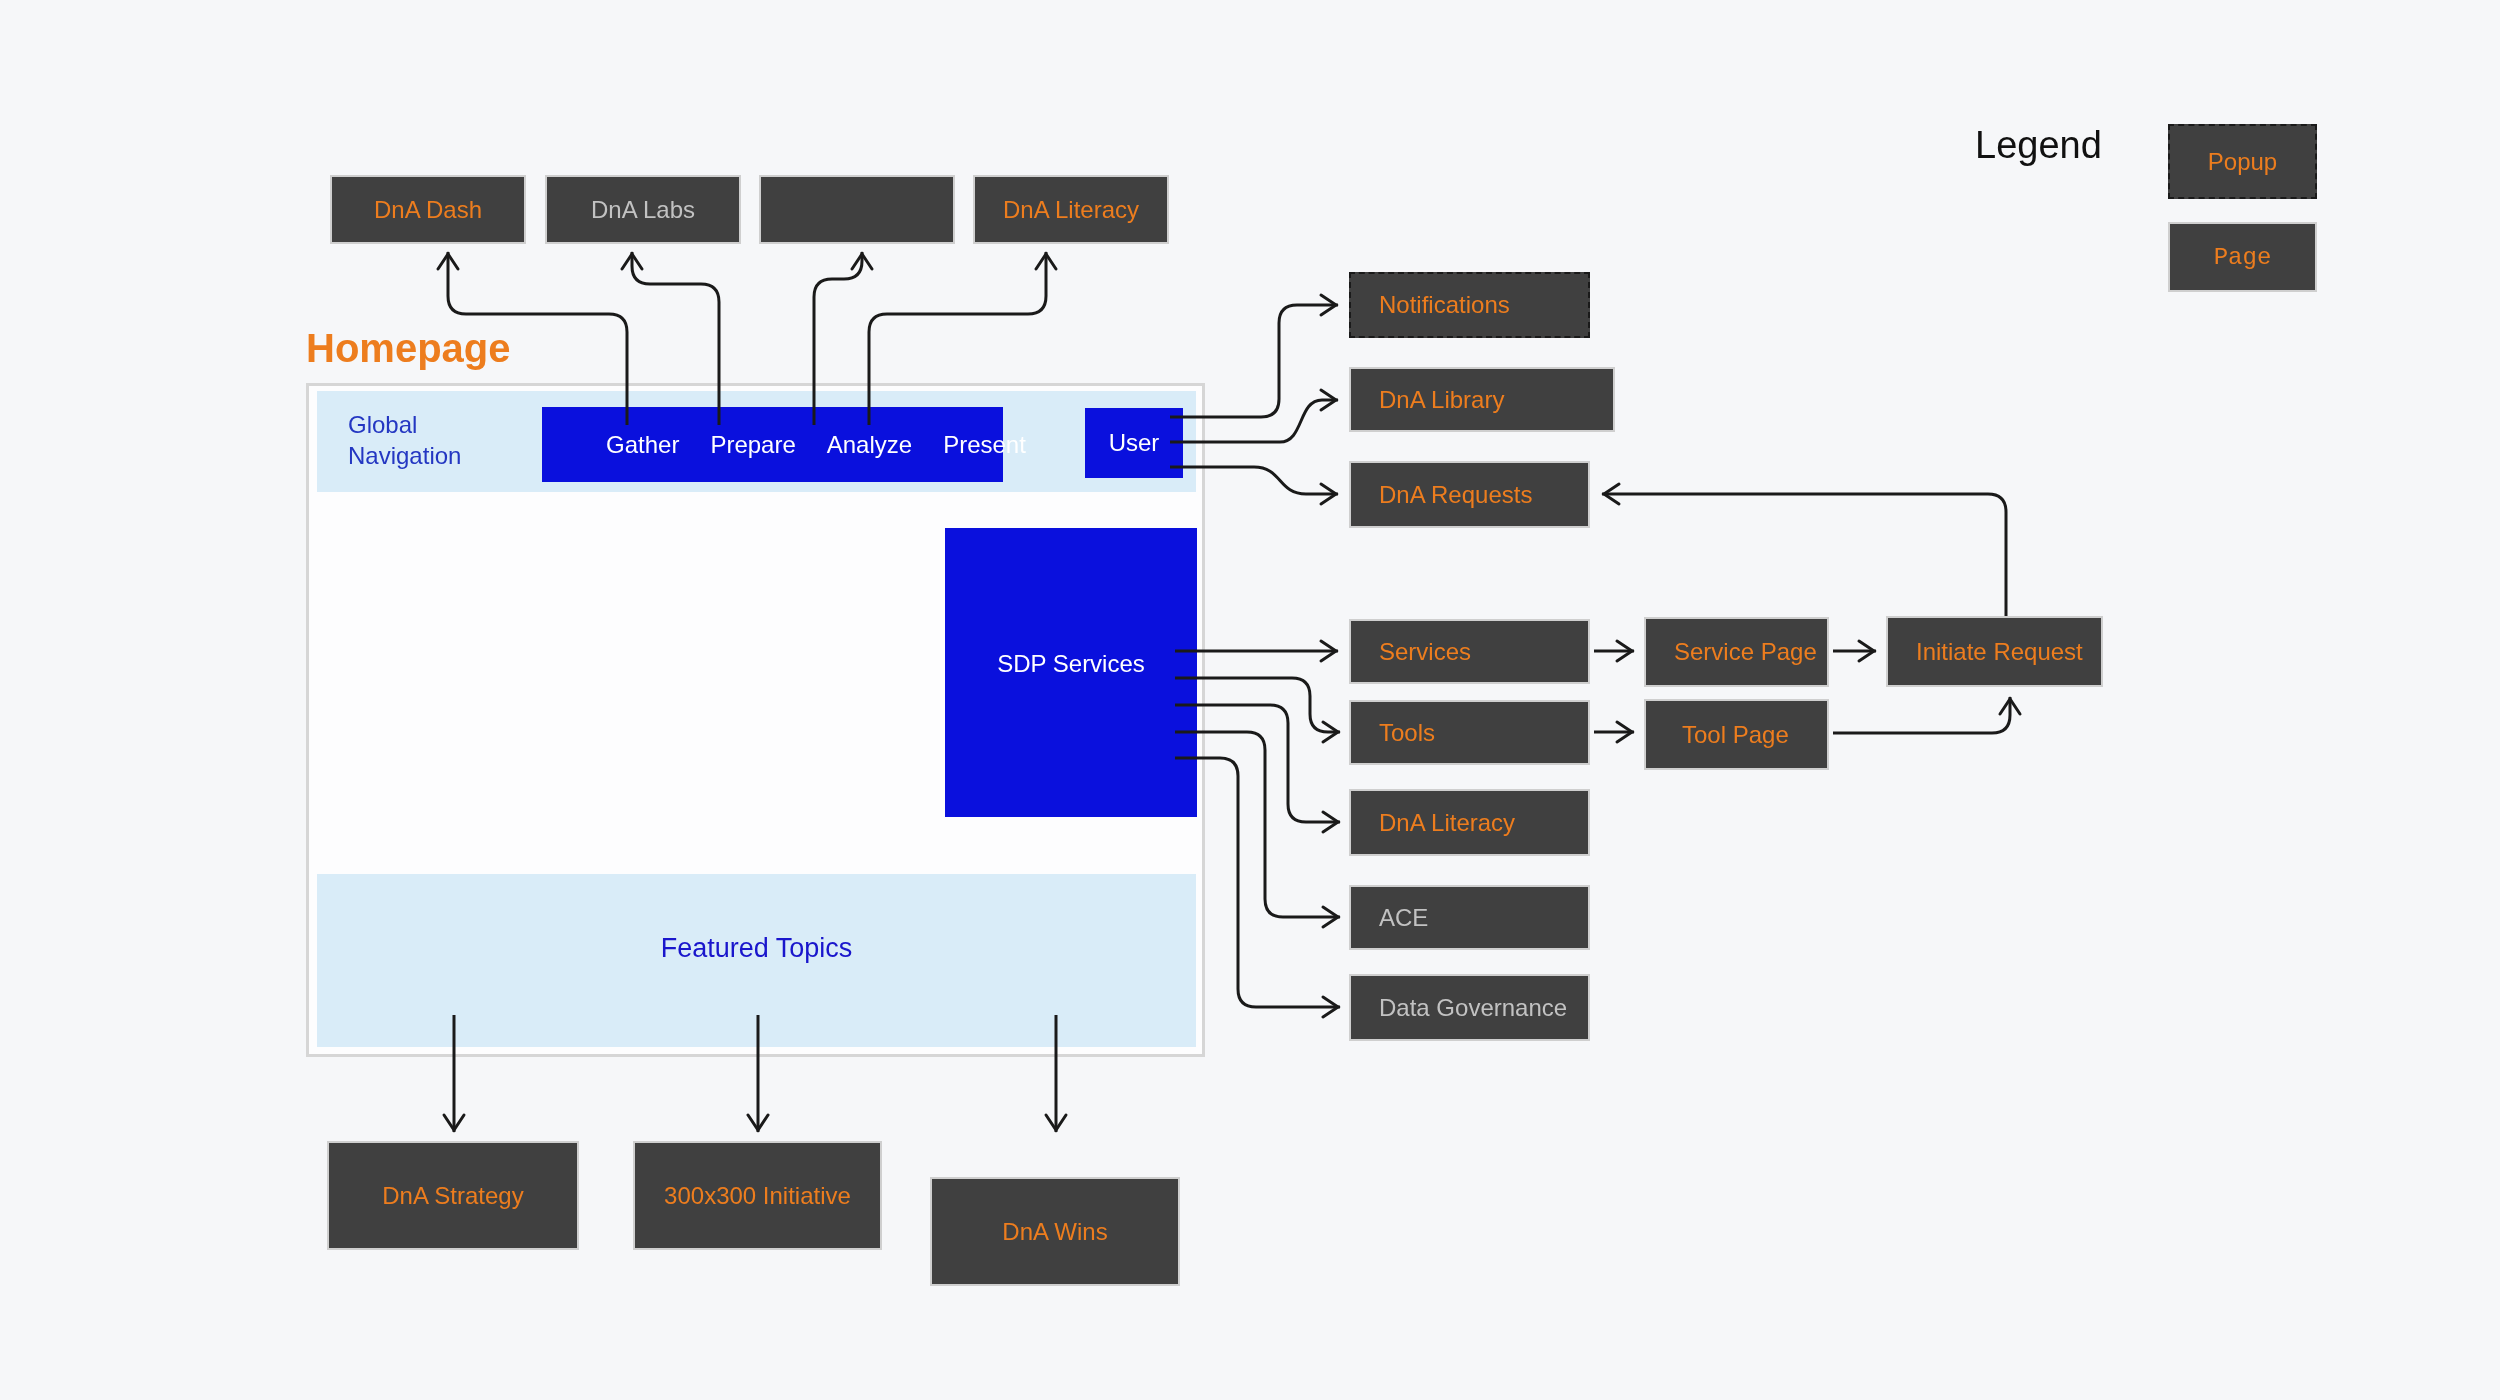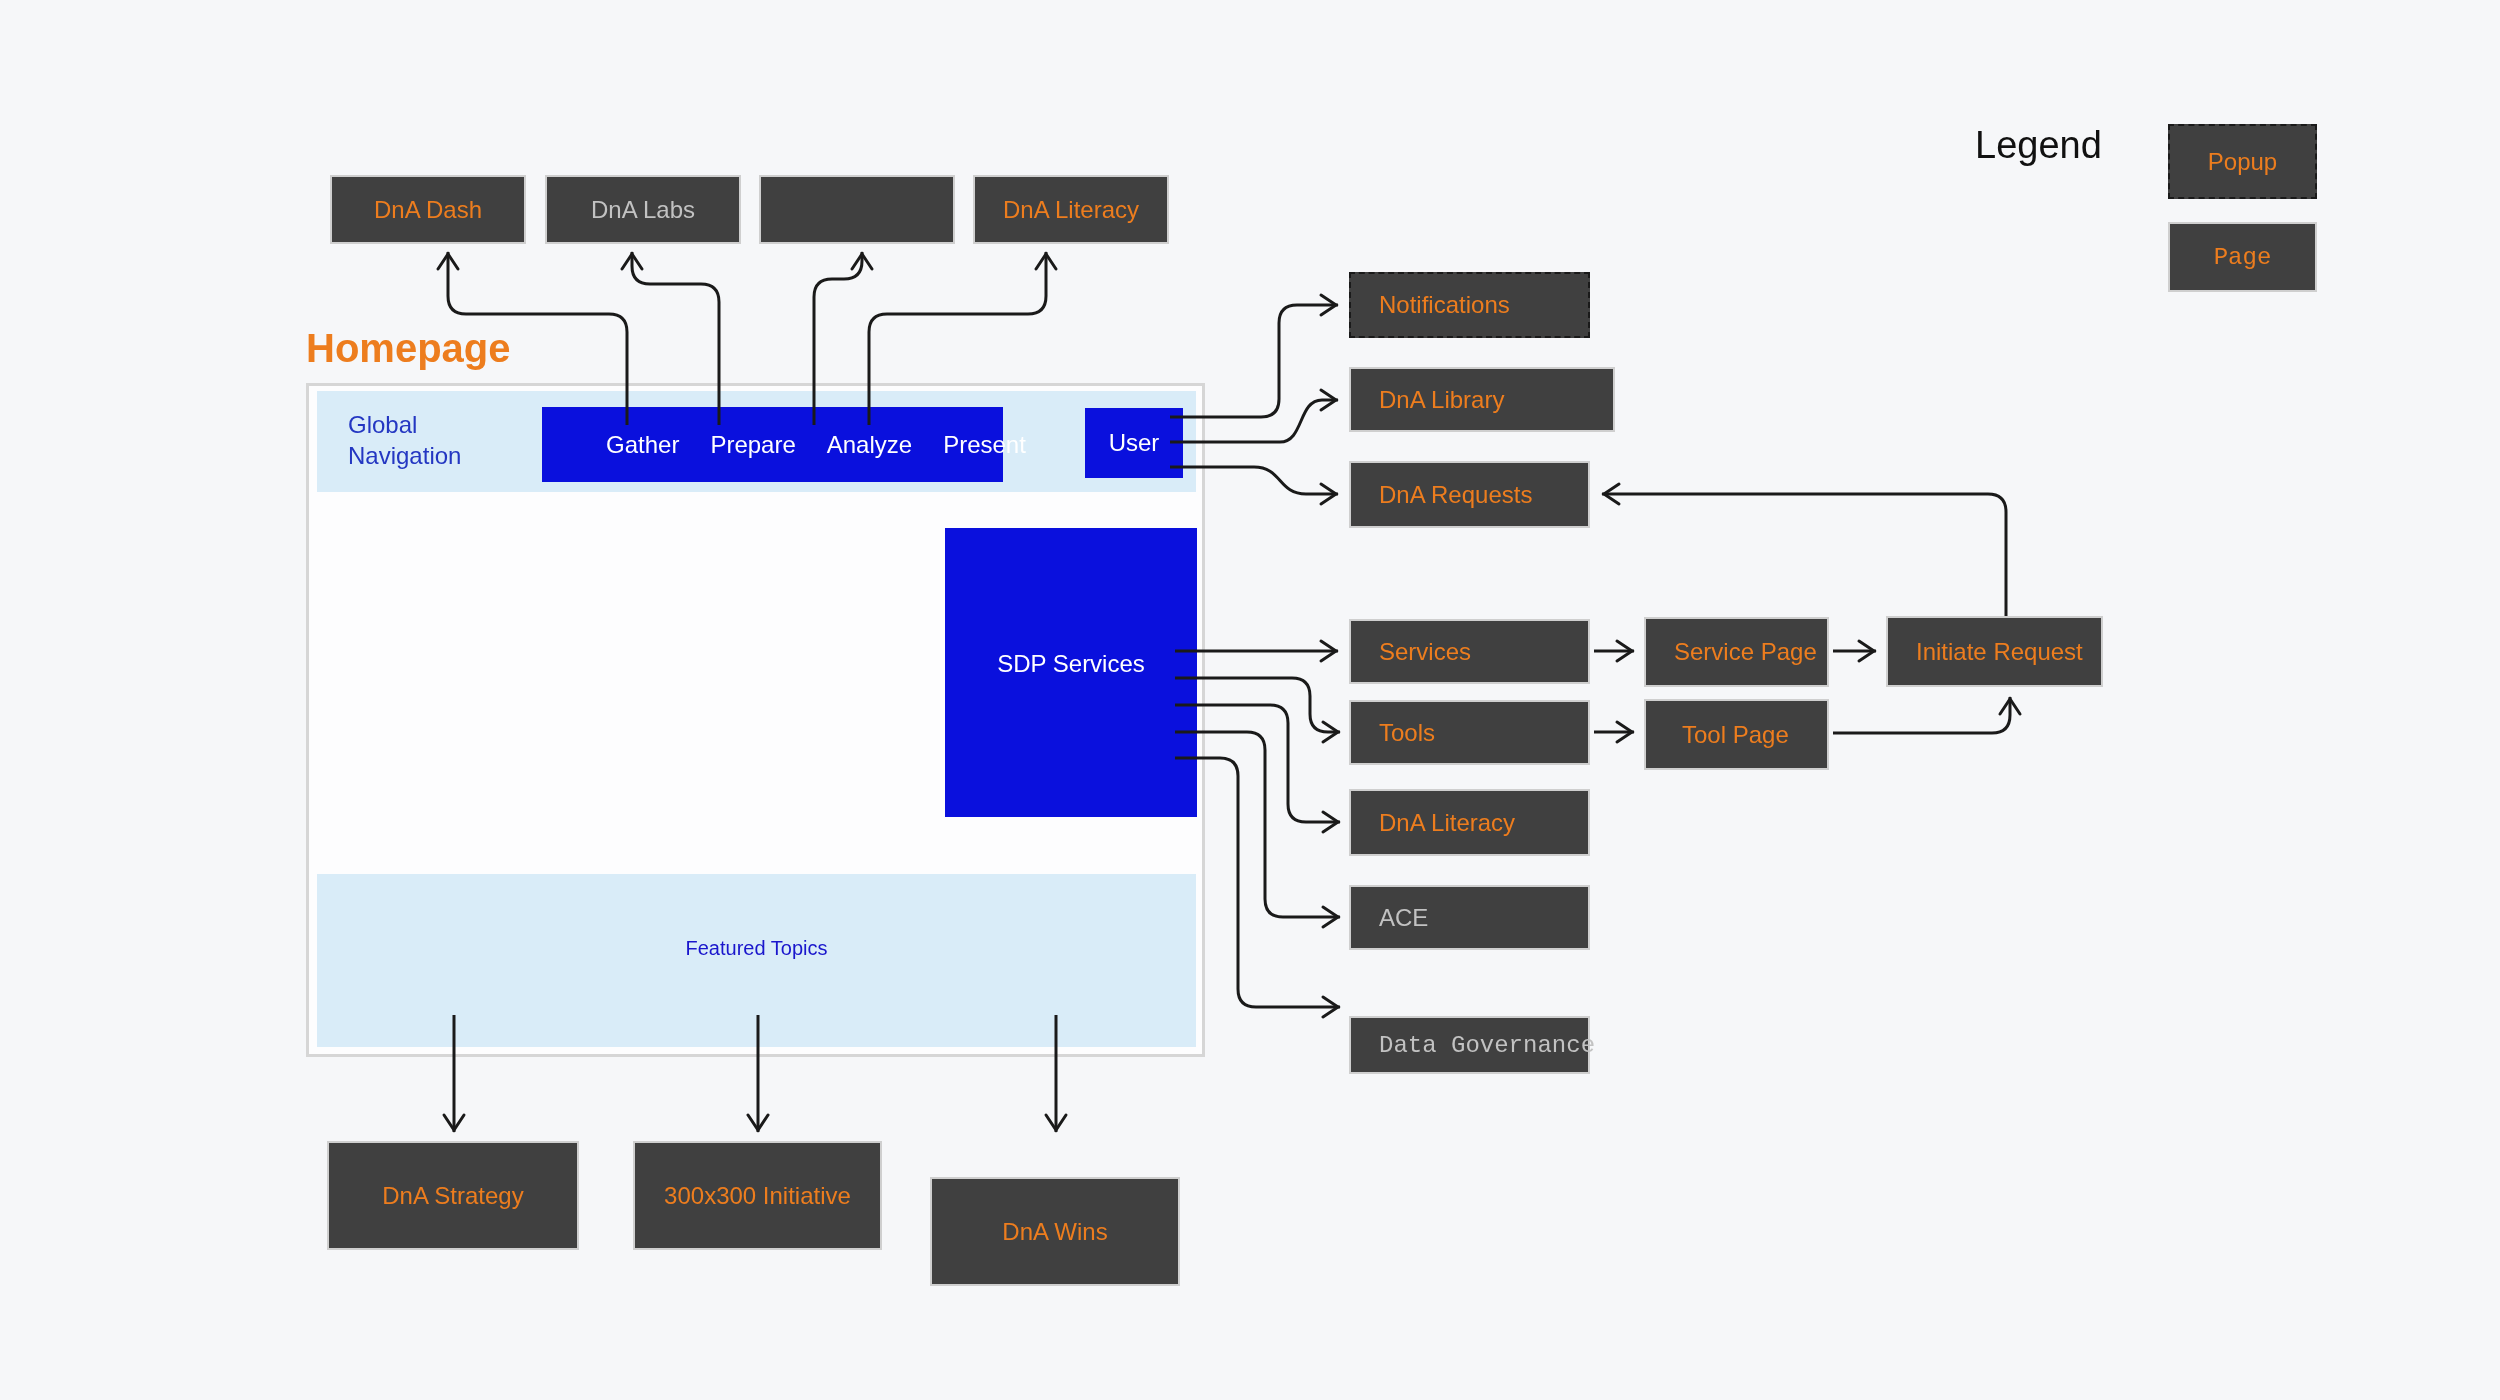--- a/index.html
+++ b/index.html
@@ -31,21 +31,21 @@
   #homepage-title{position:absolute;left:306px;top:326px;font-size:40px;font-weight:bold;color:var(--orange);}
   #homepage-container{position:absolute;left:306px;top:383px;width:899px;height:674px;
        background:#fdfdfe;border:3px solid #d6d6d6;box-sizing:border-box;}
 
   #global-nav-bar{left:317px;top:391px;width:879px;height:101px;}
   #global-nav-label{position:absolute;left:348px;top:409px;font-size:24px;line-height:31px;color:var(--navtext);width:160px;white-space:pre-line;}
   #main-nav{left:542px;top:407px;width:461px;height:75px;justify-content:flex-start;gap:31px;padding-left:64px;}
   #user-box{left:1085px;top:408px;width:98px;height:70px;}
   #sdp-box{left:945px;top:528px;width:252px;height:289px;}
   #featured-banner{left:317px;top:874px;width:879px;height:173px;display:flex;align-items:center;justify-content:center;}
-  #featured-banner .lbl{font-size:20px;color:var(--featured);position:relative;top:-12px;}
+  #featured-banner .lbl{font-size:27px;color:var(--featured);position:relative;top:-12px;}
 
   #legend-title{position:absolute;left:1975px;top:124px;font-size:38px;color:#111;}
 
   #arrows{position:absolute;left:0;top:0;width:2500px;height:1400px;pointer-events:none;}
   #arrows path{fill:none;stroke:var(--line);stroke-width:3px;}
 </style>
 </head>
 <body>
 
 <div id="canvas">
@@ -103,21 +103,21 @@
   </div>
   <div class="box left-align" style="left:1349px;top:700px;width:241px;height:65px;">
     <span>Tools</span>
   </div>
   <div class="box left-align" style="left:1349px;top:789px;width:241px;height:67px;">
     <span>DnA Literacy</span>
   </div>
   <div class="box left-align disabled" style="left:1349px;top:885px;width:241px;height:65px;">
     <span>ACE</span>
   </div>
-  <div class="box left-align disabled" style="left:1349px;top:1016px;width:241px;height:58px;font-family:Liberation Mono, monospace;">
+  <div class="box left-align disabled" style="left:1349px;top:974px;width:241px;height:67px;">
     <span>Data Governance</span>
   </div>
 
   <div class="box left-align" style="left:1644px;top:617px;width:185px;height:70px;">
     <span>Service Page</span>
   </div>
   <div class="box left-align" style="left:1644px;top:699px;width:185px;height:71px;padding-left:36px;">
     <span>Tool Page</span>
   </div>
   <div class="box left-align" style="left:1886px;top:616px;width:217px;height:71px;">

